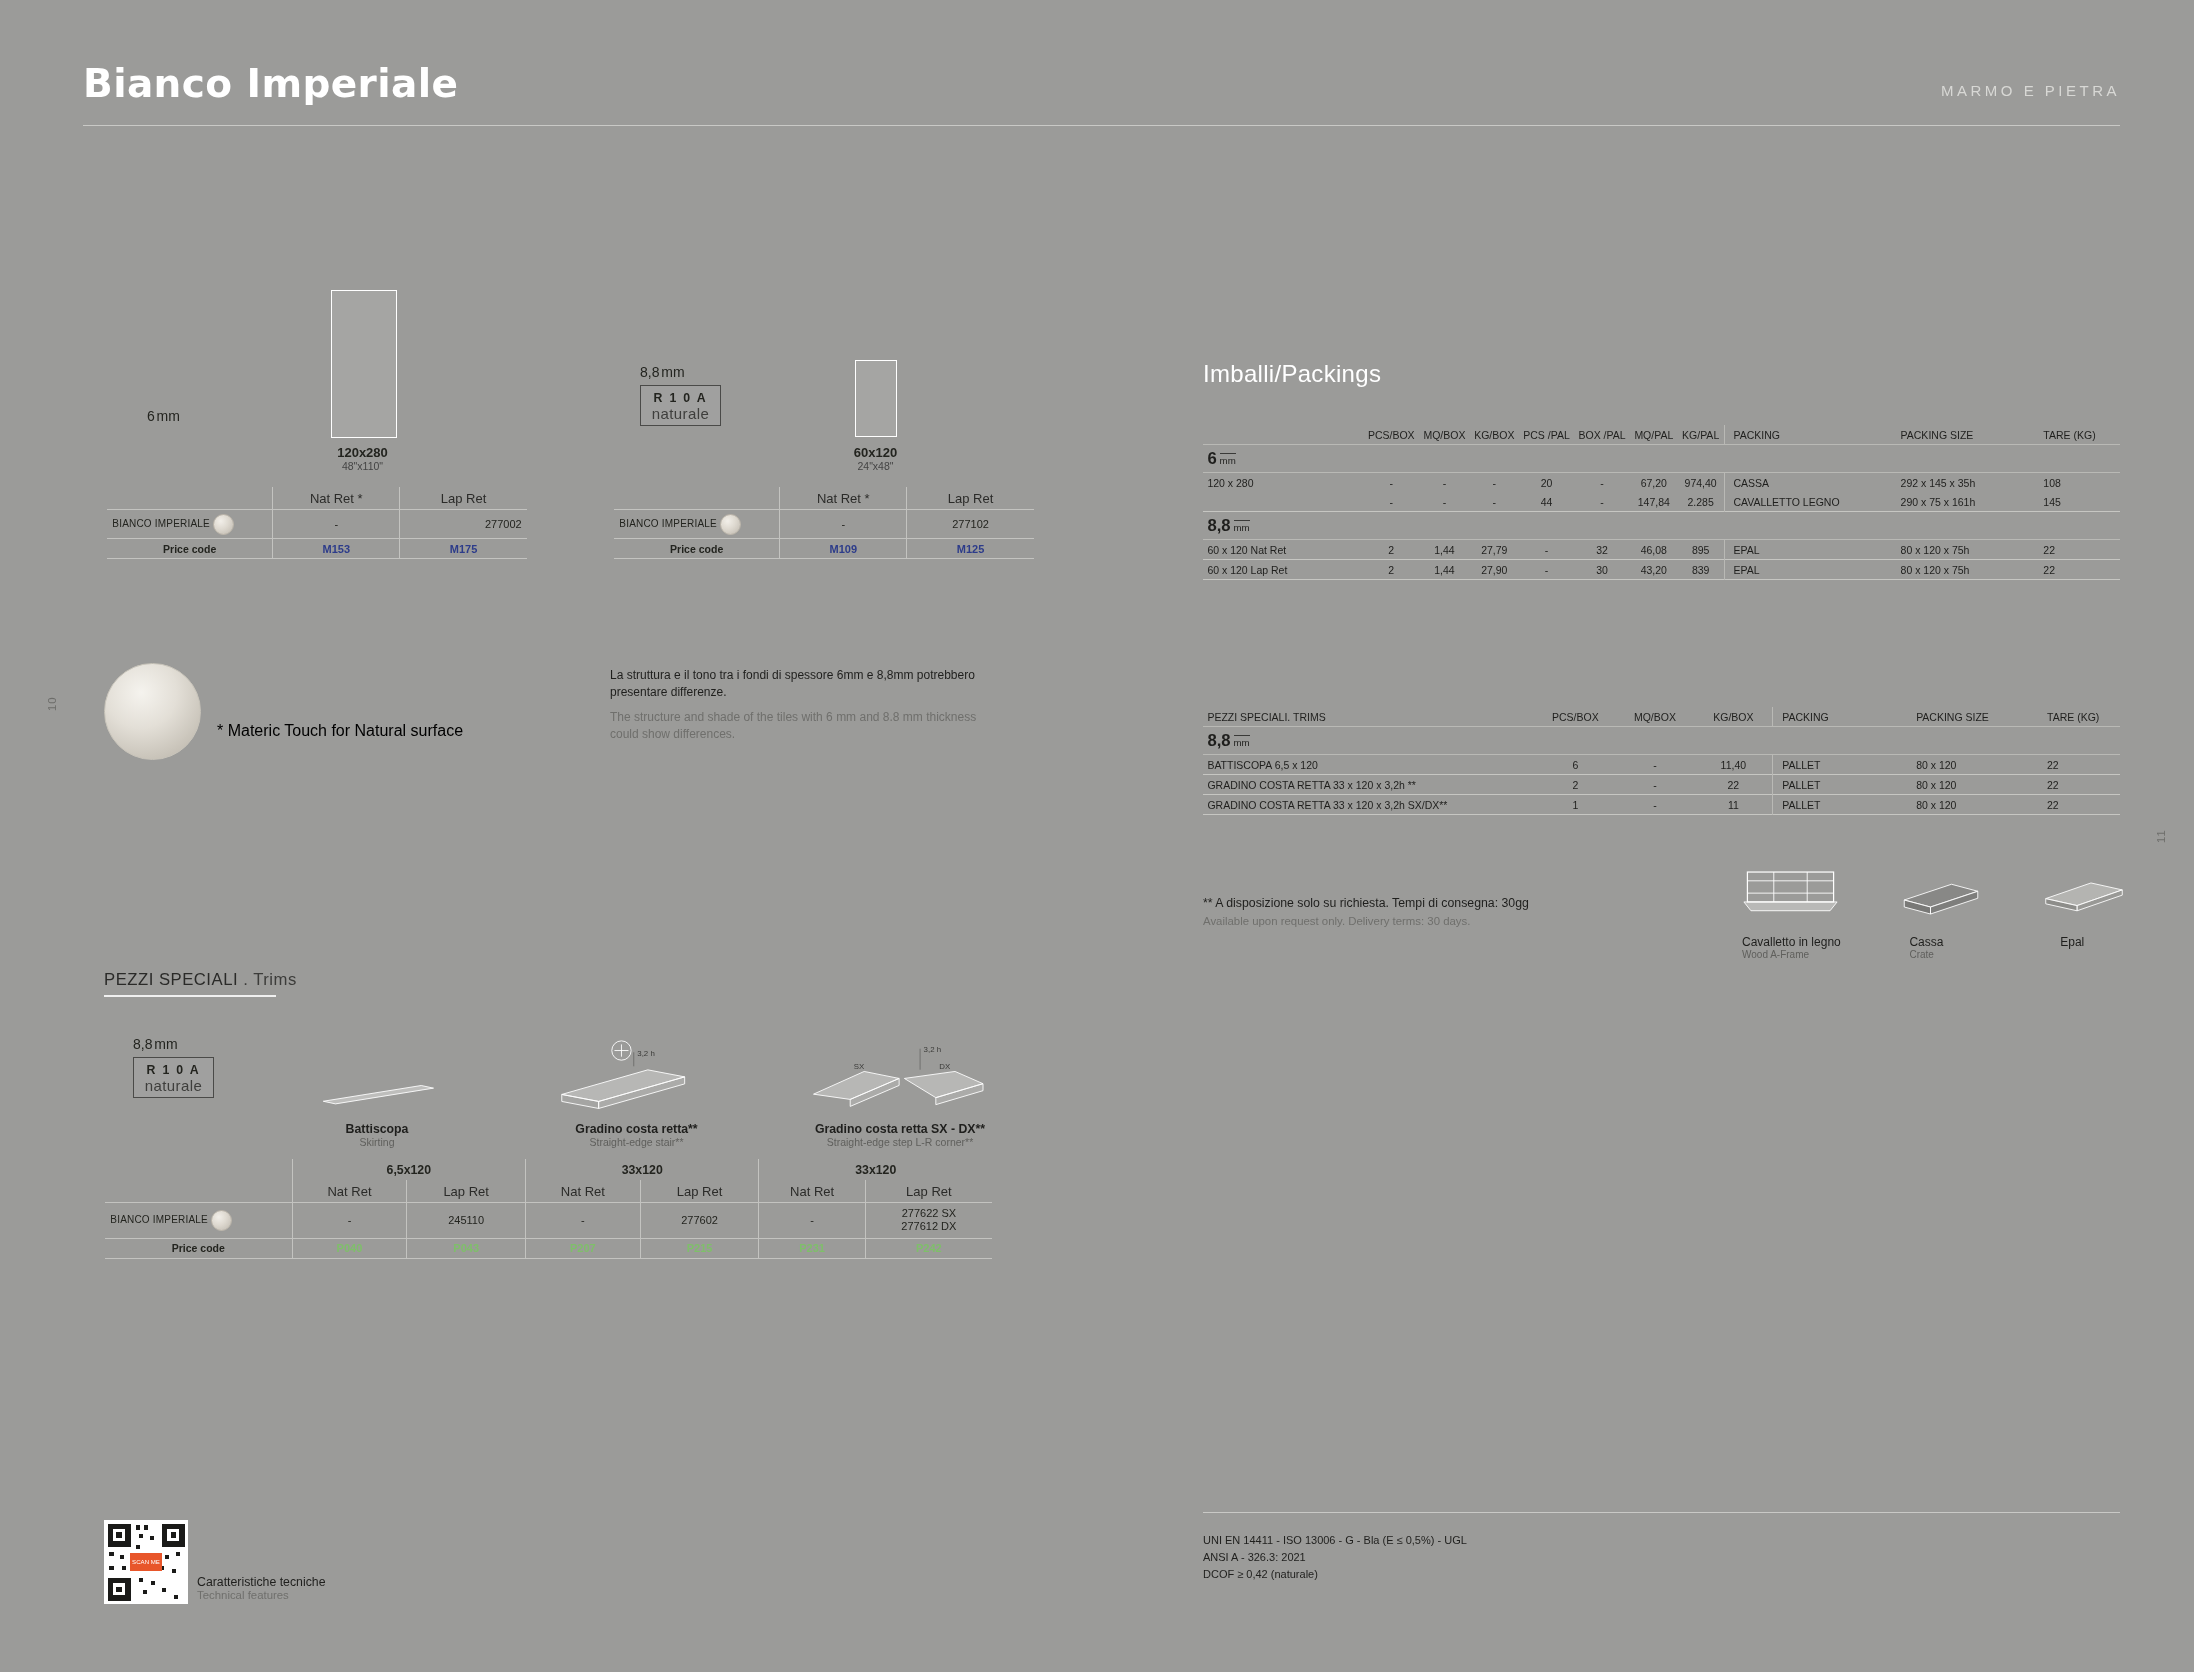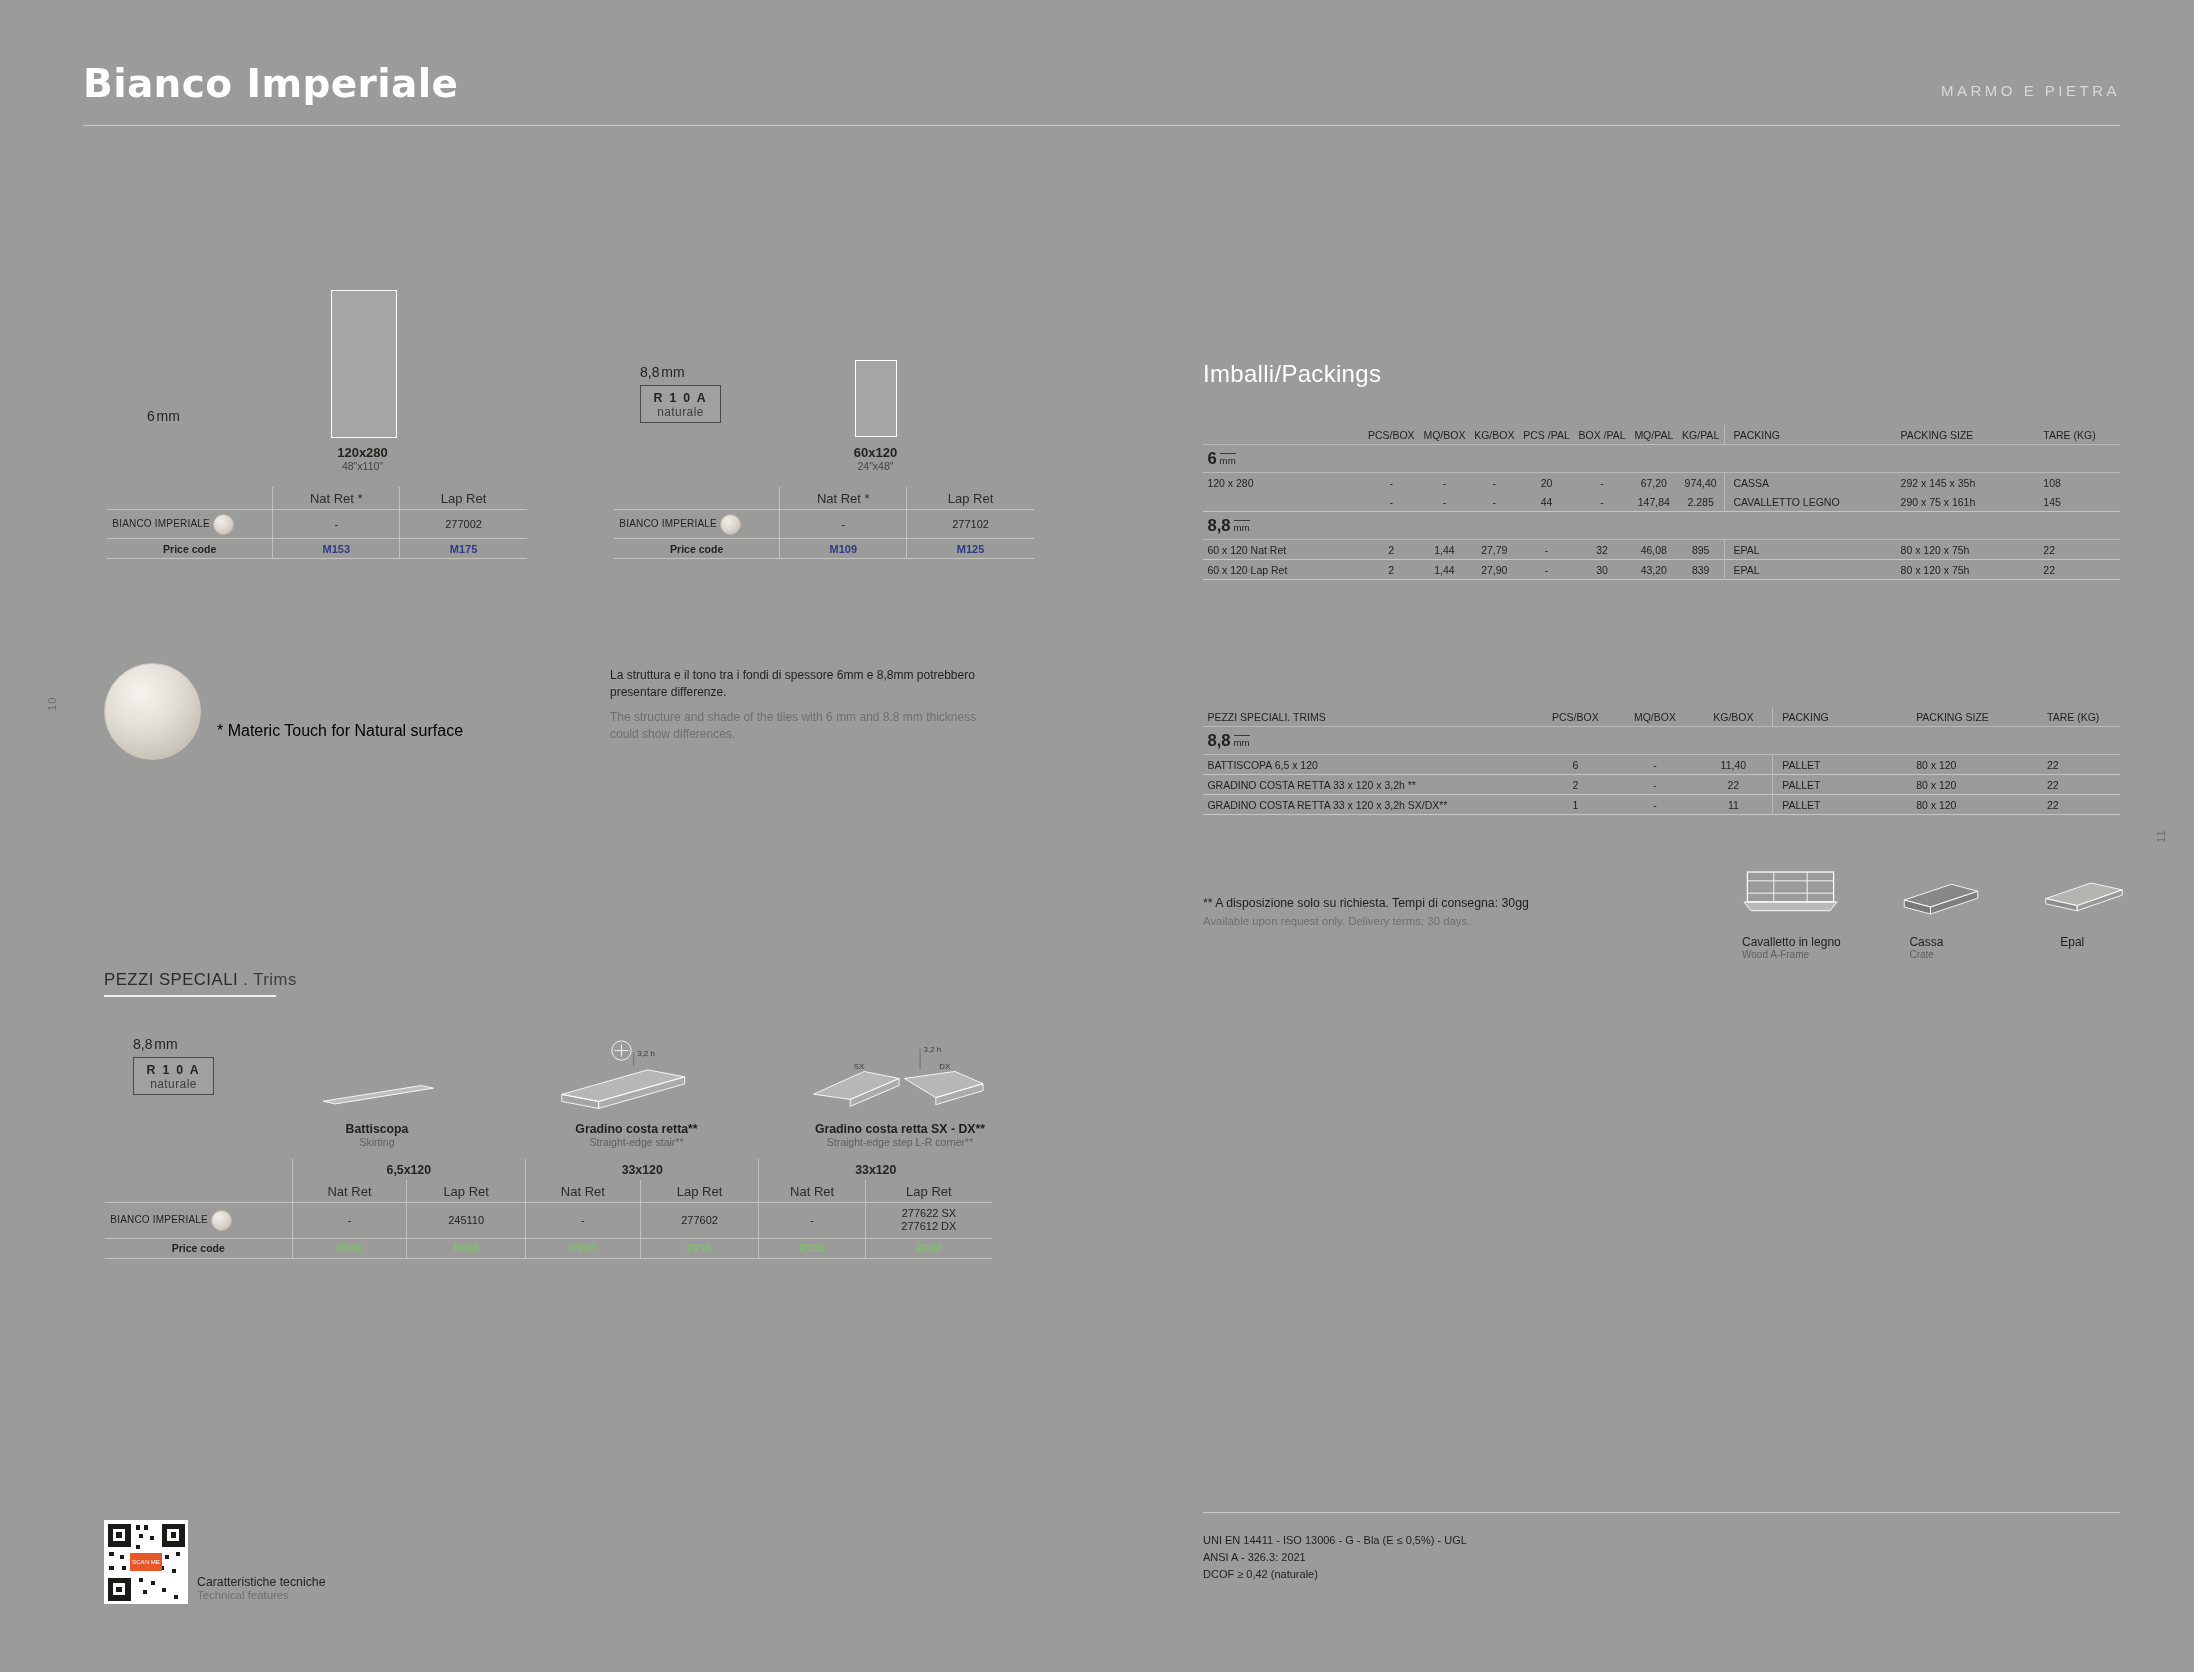--- a/index.html
+++ b/index.html
@@ -35,21 +35,21 @@
     transform:rotate(-90deg);transform-origin:left top;letter-spacing:0.9px;
   }
   .folio-left{left:46px;top:711px;}
   .folio-right{left:2155px;top:843px;}
   .thkline{display:flex;align-items:flex-end;gap:1.8px;}
   .r10{
     border:0.9px solid #4a4a48;padding:4.4px 8px 3.5px;text-align:center;margin-top:5.3px;
     width:63px;background:rgba(255,255,255,.06);
   }
   .r10 .code{font-size:12.3px;letter-spacing:1.8px;font-weight:600;line-height:1.15;}
-  .r10 .sub{font-size:12px;color:#3e3e3c;letter-spacing:0.4px;text-align:center;}
+  .r10 .sub{font-size:15px;color:#3e3e3c;letter-spacing:0.4px;text-align:center;}
 
   
   .tile-outline{border:0.9px solid #ffffff;background:rgba(255,255,255,.10);}
 
   .size-cap{text-align:center;}
   .size-cap .m{font-size:13px;font-weight:600;}
   .size-cap .i{font-size:10.5px;color:#444;}
 
   
   table.ptab{border-collapse:collapse;font-size:11px;}
@@ -155,21 +155,21 @@
         <td style="width:167px;"></td>
         <td class="hd" style="width:126px;border-left:0.9px solid #c3c3c0;">Nat Ret *</td>
         <td class="hd" style="width:126px;border-left:0.9px solid #c3c3c0;">Lap Ret</td>
       </tr>
       <tr class="rowline">
         <td class="name">
           <span>BIANCO IMPERIALE</span>
           <span class="swatch"></span>
         </td>
         <td class="val" style="border-left:0.9px solid #c3c3c0;">-</td>
-        <td class="val" style="border-left:0.9px solid #c3c3c0;">277002</td>
+        <td class="val" style="border-left:0.9px solid #c3c3c0;text-align:right;">277002</td>
       </tr>
       <tr>
         <td class="pc" style="text-align:center;border-bottom:0.9px solid #c3c3c0;">Price code</td>
         <td class="code" style="border-left:0.9px solid #c3c3c0;border-bottom:0.9px solid #c3c3c0;">M153</td>
         <td class="code" style="border-left:0.9px solid #c3c3c0;border-bottom:0.9px solid #c3c3c0;">M175</td>
       </tr>
     </tbody>
       </table>
   </div>
 

